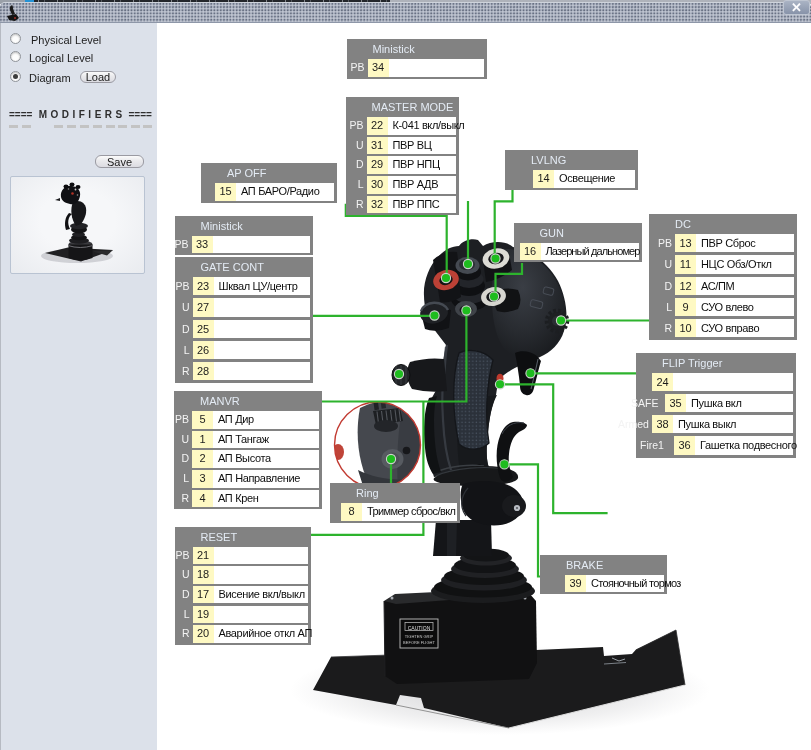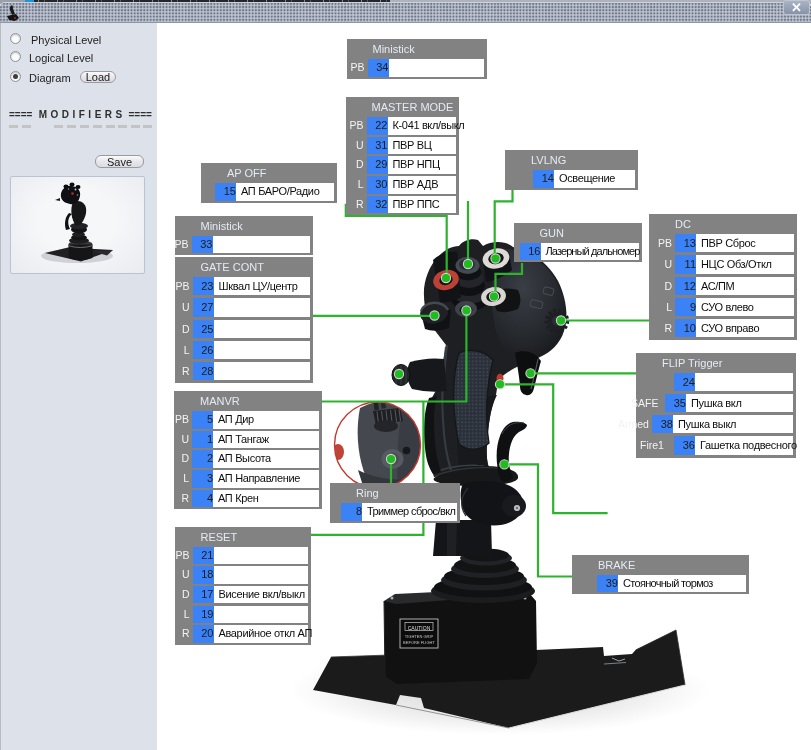--- a/index.html
+++ b/index.html
@@ -25,21 +25,21 @@
 .btn{position:absolute;background:linear-gradient(#fbfbfb,#e9e9ec 45%,#dcdce2);border:1px solid #9a9aa2;border-radius:6px;text-align:center;font-size:11px;color:#1a1a1a}
 #mods{position:absolute;left:8px;top:86px;width:146px;font:bold 10px "Liberation Sans",sans-serif;color:#2e2e2e;letter-spacing:1px;white-space:nowrap}
 .dash{position:absolute;top:102px;width:9px;height:3px;background:#c3c3c3}
 #thumb{position:absolute;left:9px;top:153px;width:135px;height:98px;background:radial-gradient(ellipse at 50% 45%, #f6f7f9 40%, #e9ebef 100%);border:1px solid #b9c3d2;border-radius:2px}
 
 .bx{position:absolute;background:#828282;z-index:5}
 .bt{font:11px/20px "Liberation Sans",sans-serif;height:20px;padding-left:26px;color:#e4ebf4;white-space:nowrap}
 .br{position:relative;height:17.5px;background:#fff;margin:0 3px 2.2px 0;display:flex}
 .lb{position:absolute;right:100%;margin-right:3px;line-height:17.5px;color:#f3f3f3;font-size:10.5px;white-space:nowrap}
 .lbl{right:auto;margin-right:0}
-.nm{width:22px;background:#3b82f6;border-right:1px solid #fff;text-align:right;line-height:17.5px;font-size:11px;color:#1c1c1c;flex:none}
+.nm{width:22px;background:#fef9c3;border-right:1px solid #fff;text-align:center;line-height:17.5px;font-size:11px;color:#1c1c1c;flex:none}
 .tx{flex:1;line-height:17.5px;font-size:11px;letter-spacing:-0.35px;color:#0e0e0e;padding-left:4px;white-space:nowrap;overflow:visible}
 .tall .br{height:18.3px;margin-bottom:3px}
 .tall .nm,.tall .tx,.tall .lb{line-height:18.3px}
 svg{position:absolute;left:0;top:0;z-index:2}
 </style></head>
 <body>
 <div id="wrap">
 <div id="behind">
       <div class="dk"></div>
       <div class="bl"></div>
@@ -460,40 +460,40 @@
 </div>
 <div class="bx pb" id="b11" style="left:330px;top:483px;width:130px">
 <div class="bt">Ring</div>
 <div class="br" style="margin-left:11px">
 <span class="nm">8</span>
         <span class="tx" style="letter-spacing:-0.6px">Триммер сброс/вкл</span>
       </div>
 </div>
 <div class="bx pb tall" id="b12" style="left:636px;top:352.5px;width:159.5px">
 <div class="bt">FLIP Trigger</div>
-<div class="br" style="margin-left:38px">
+<div class="br" style="margin-left:16px">
 <span class="nm">24</span>
         <span class="tx"></span>
       </div>
 <div class="br" style="margin-left:29px">
 <span class="lb lbl" style="left:-34px">SAFE</span>
 <span class="nm">35</span>
         <span class="tx">Пушка вкл</span>
       </div>
 <div class="br" style="margin-left:16px">
 <span class="lb lbl" style="left:-34px">Armed</span>
 <span class="nm">38</span>
         <span class="tx">Пушка выкл</span>
       </div>
 <div class="br" style="margin-left:38px">
 <span class="lb lbl" style="left:-34px">Fire1</span>
 <span class="nm">36</span>
         <span class="tx">Гашетка подвесного</span>
       </div>
 </div>
-<div class="bx pb" id="b14" style="left:572px;top:554.5px;width:177px">
+<div class="bx pb" id="b14" style="left:540px;top:554.5px;width:127px">
 <div class="bt">BRAKE</div>
 <div class="br" style="margin-left:25px">
 <span class="nm">39</span>
         <span class="tx" style="letter-spacing:-0.7px">Стояночный тормоз</span>
       </div>
 </div>
 </div>
 
 </body></html>

